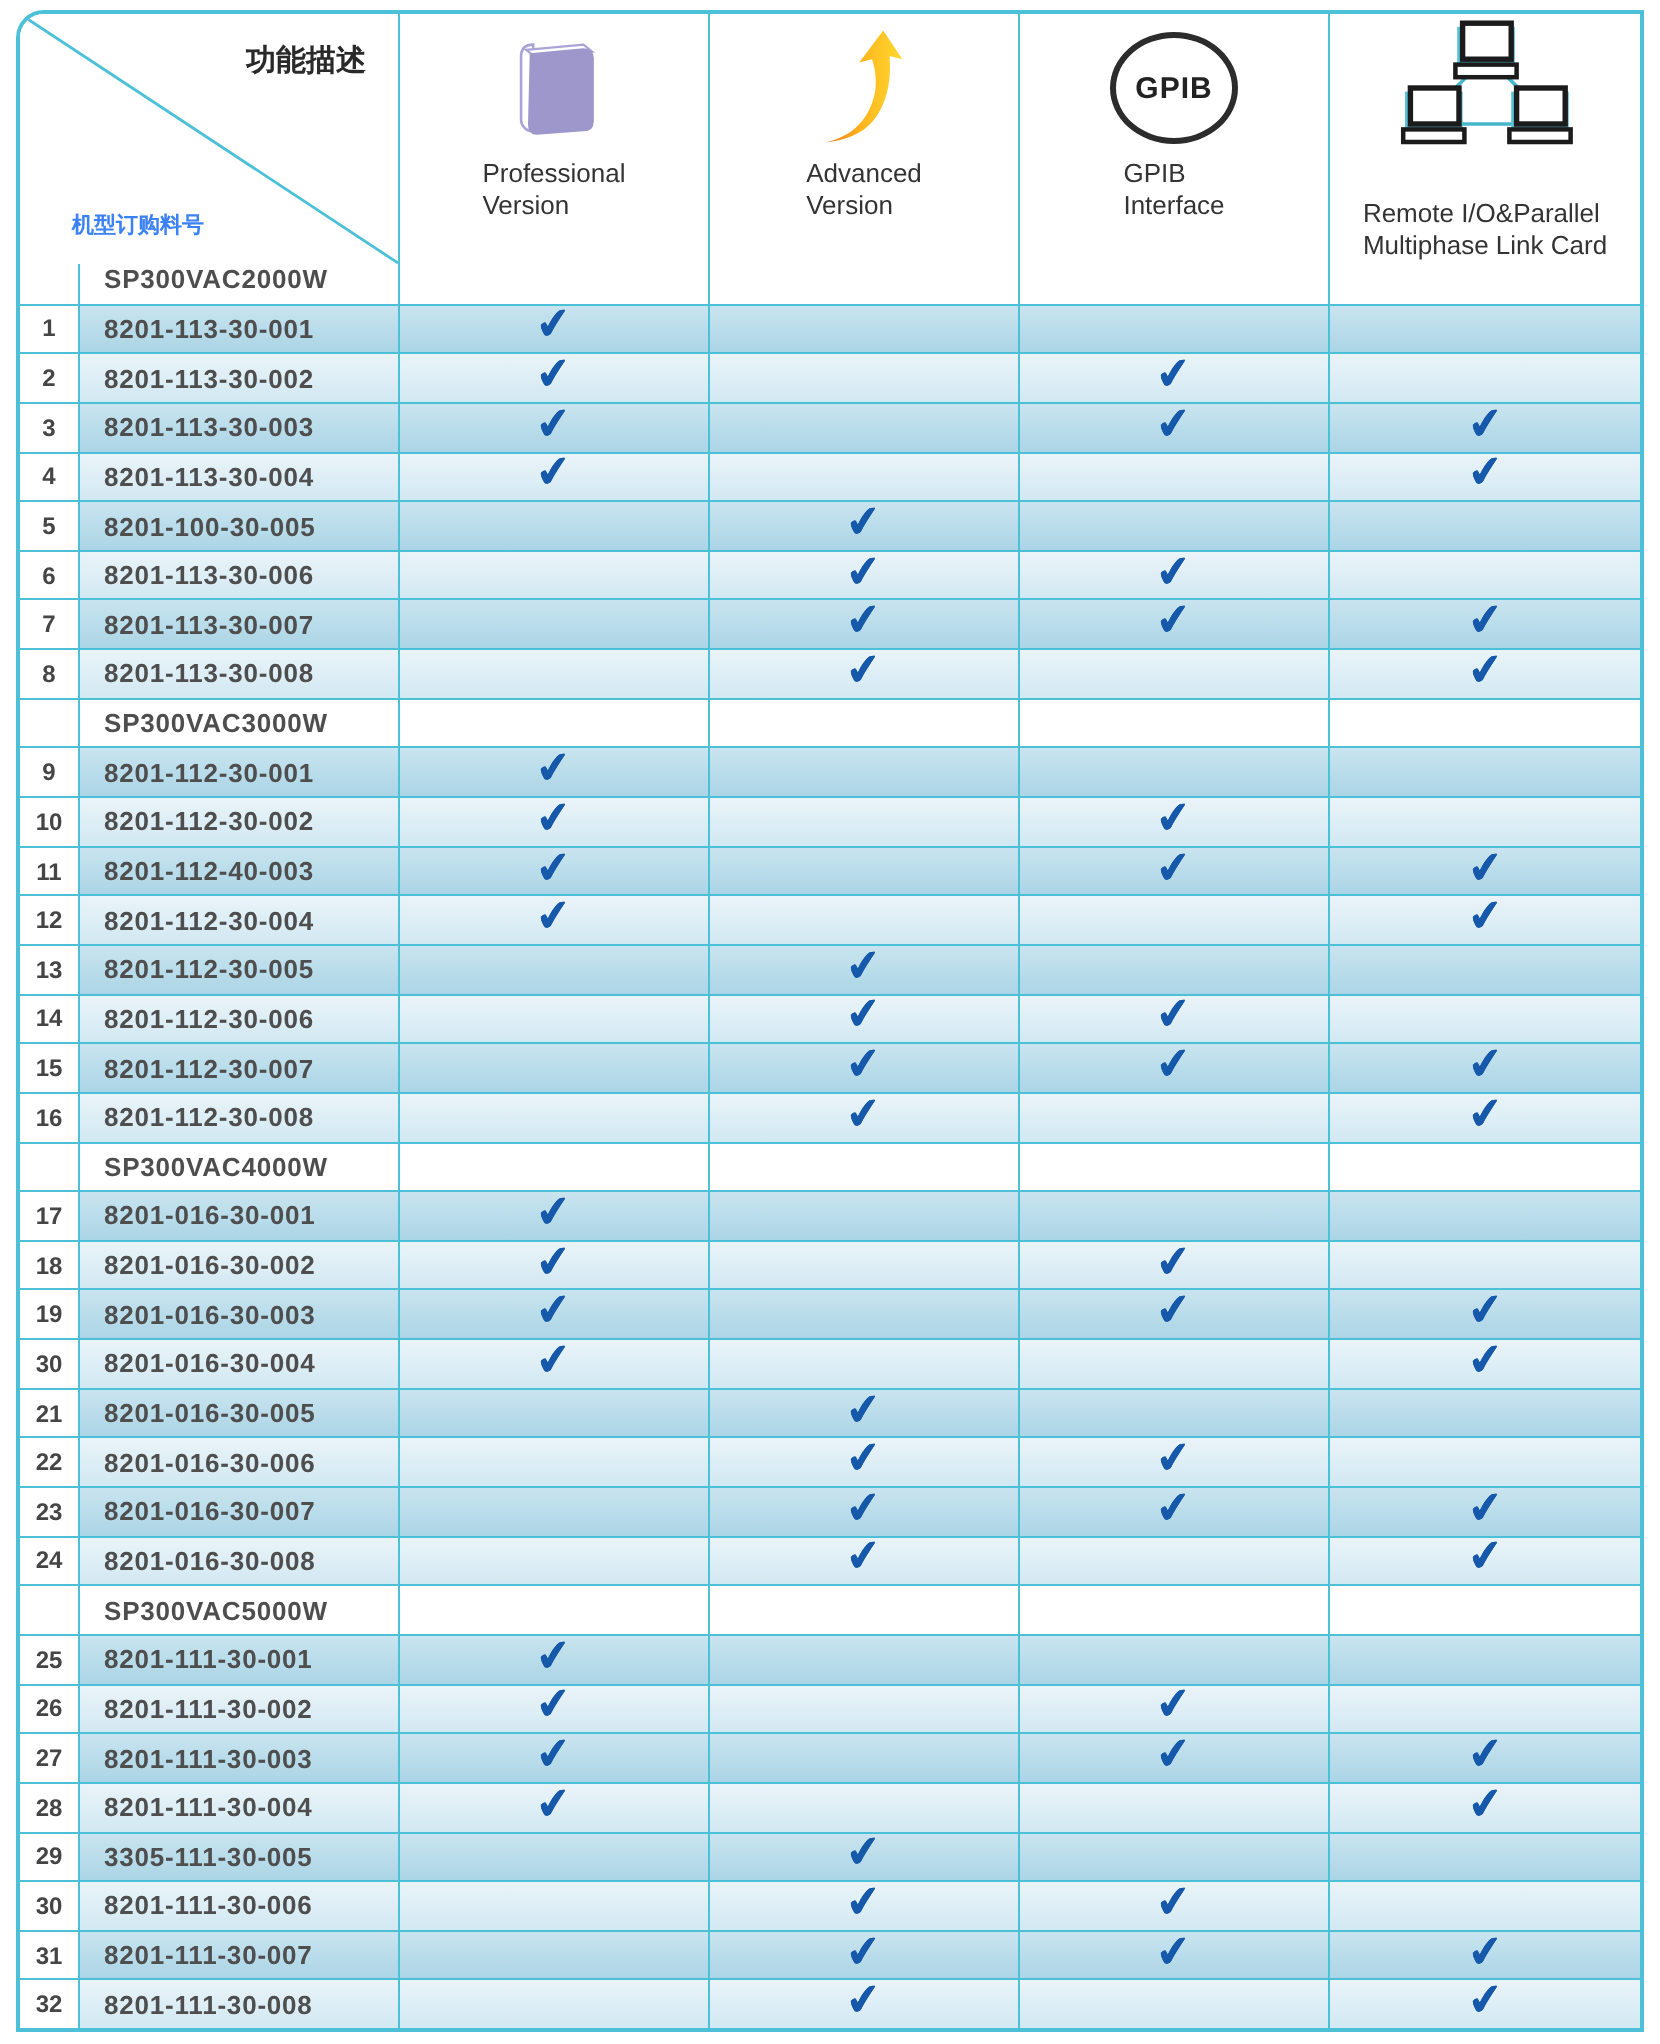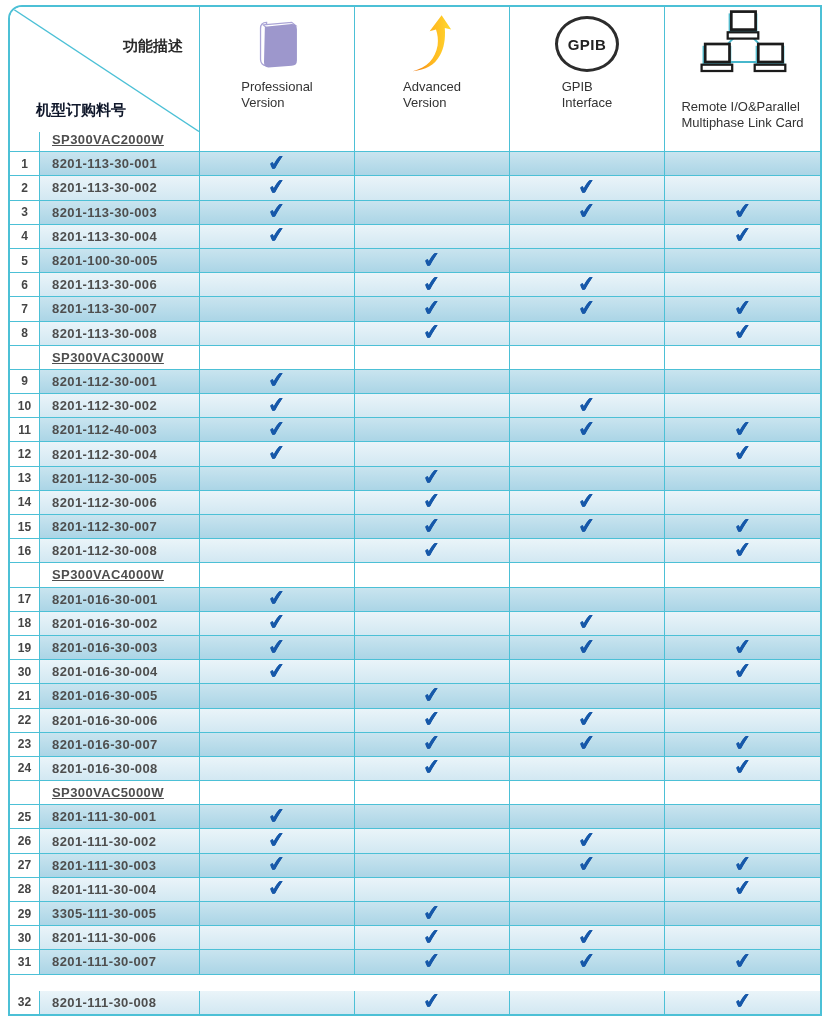--- a/index.html
+++ b/index.html
@@ -18,53 +18,53 @@
     height:120px;flex:none;border-bottom:1px solid #4cc0d6;
   }
   .th{
     position:relative;border-right:1px solid #4cc0d6;background:#fff;
     display:flex;flex-direction:column;align-items:center;justify-content:flex-start;
   }
   .th:last-child{border-right:none;gap:20px;}
   .corner{grid-column:1 / 3;}
   .corner .diag{position:absolute;inset:0;width:100%;height:100%;}
   .corner-top{
-    position:absolute;top:30px;right:16px;font-size:15px;font-weight:700;color:#2a2a2a;
+    position:absolute;top:14px;right:16px;font-size:15px;font-weight:700;color:#2a2a2a;
   }
   .corner-bottom{
-    position:absolute;bottom:12px;left:26px;font-size:15px;font-weight:700;color:#0f172a;
+    position:absolute;bottom:12px;left:26px;font-size:11px;font-weight:700;color:#3b82f6;
   }
   .icon-box{height:66px;display:flex;align-items:center;justify-content:center;flex:none;margin-top:4px;}
   .th-label{
     font-size:13px;color:#333;text-align:left;line-height:1.25;white-space:pre-line;
     margin-top:2px;
   }
   .gpib-circle{
     width:58px;height:50px;border:3px solid #2c2c2c;border-radius:50%;
     display:flex;align-items:center;justify-content:center;
     font-size:15px;font-weight:600;color:#222;letter-spacing:.5px;
   }
   
   .tbody{flex:1;display:flex;flex-direction:column;}
   .trow{
     flex:1;display:grid;grid-template-columns:30px 160px 1fr 1fr 1fr 1fr;
     border-bottom:1px solid #4cc0d6;min-height:0;
   }
-  .tbody .trow:last-child{border-bottom:none;margin-top:16px;}
+  .tbody .trow:last-child{border-bottom:none;}
   .td{
     border-right:1px solid #4cc0d6;display:flex;align-items:center;min-width:0;
     overflow:visible;
   }
   .td:last-child{border-right:none;}
   .trow .num{justify-content:center;font-size:12px;color:#454545;background:#fff;font-weight:600;}
   .trow .part{padding-left:12px;font-size:13px;font-weight:700;color:#4e4e4e;letter-spacing:.4px;}
   .trow.dark .part,.trow.dark .chk{background:linear-gradient(180deg,#c9e4ef 0%,#abd5e6 100%);}
   .trow.light .part,.trow.light .chk{background:linear-gradient(180deg,#eaf4f9 0%,#d2e8f2 100%);}
   .group-row .part,.group-row .chk,.group-row .num{background:#fff;}
-  .model{font-size:13.5px;font-weight:700;color:#2d7cc2;letter-spacing:.4px;text-decoration:underline;}
+  .model{font-size:13.5px;font-weight:700;color:#2d7cc2;letter-spacing:.4px;}
   .chk{justify-content:center;}
   .check{
     font-size:21px;line-height:1;color:#1658a9;transform:rotate(-6deg) scaleY(1.05);
     text-shadow:0 0 0 #1658a9;margin-top:-3px;
   }
 </style>
 </head>
 <body>
 
 <div class="page">

